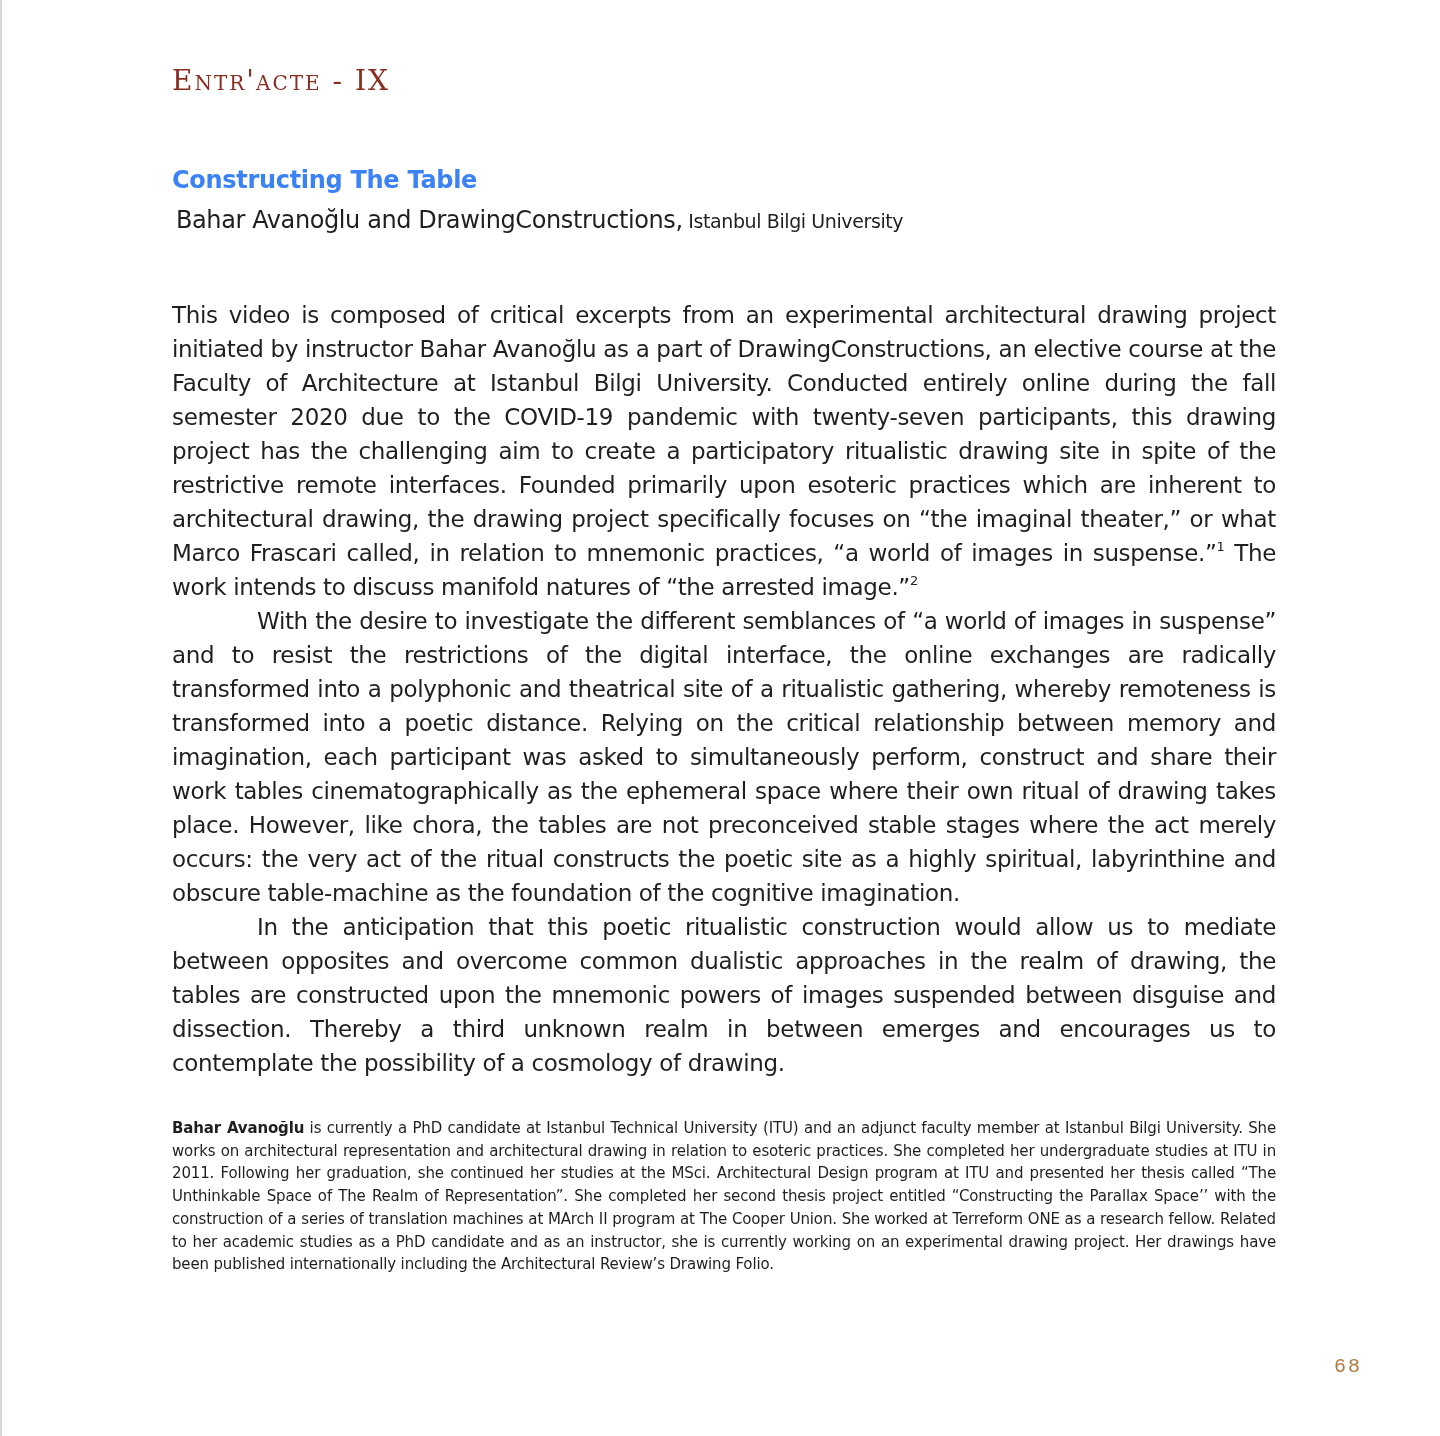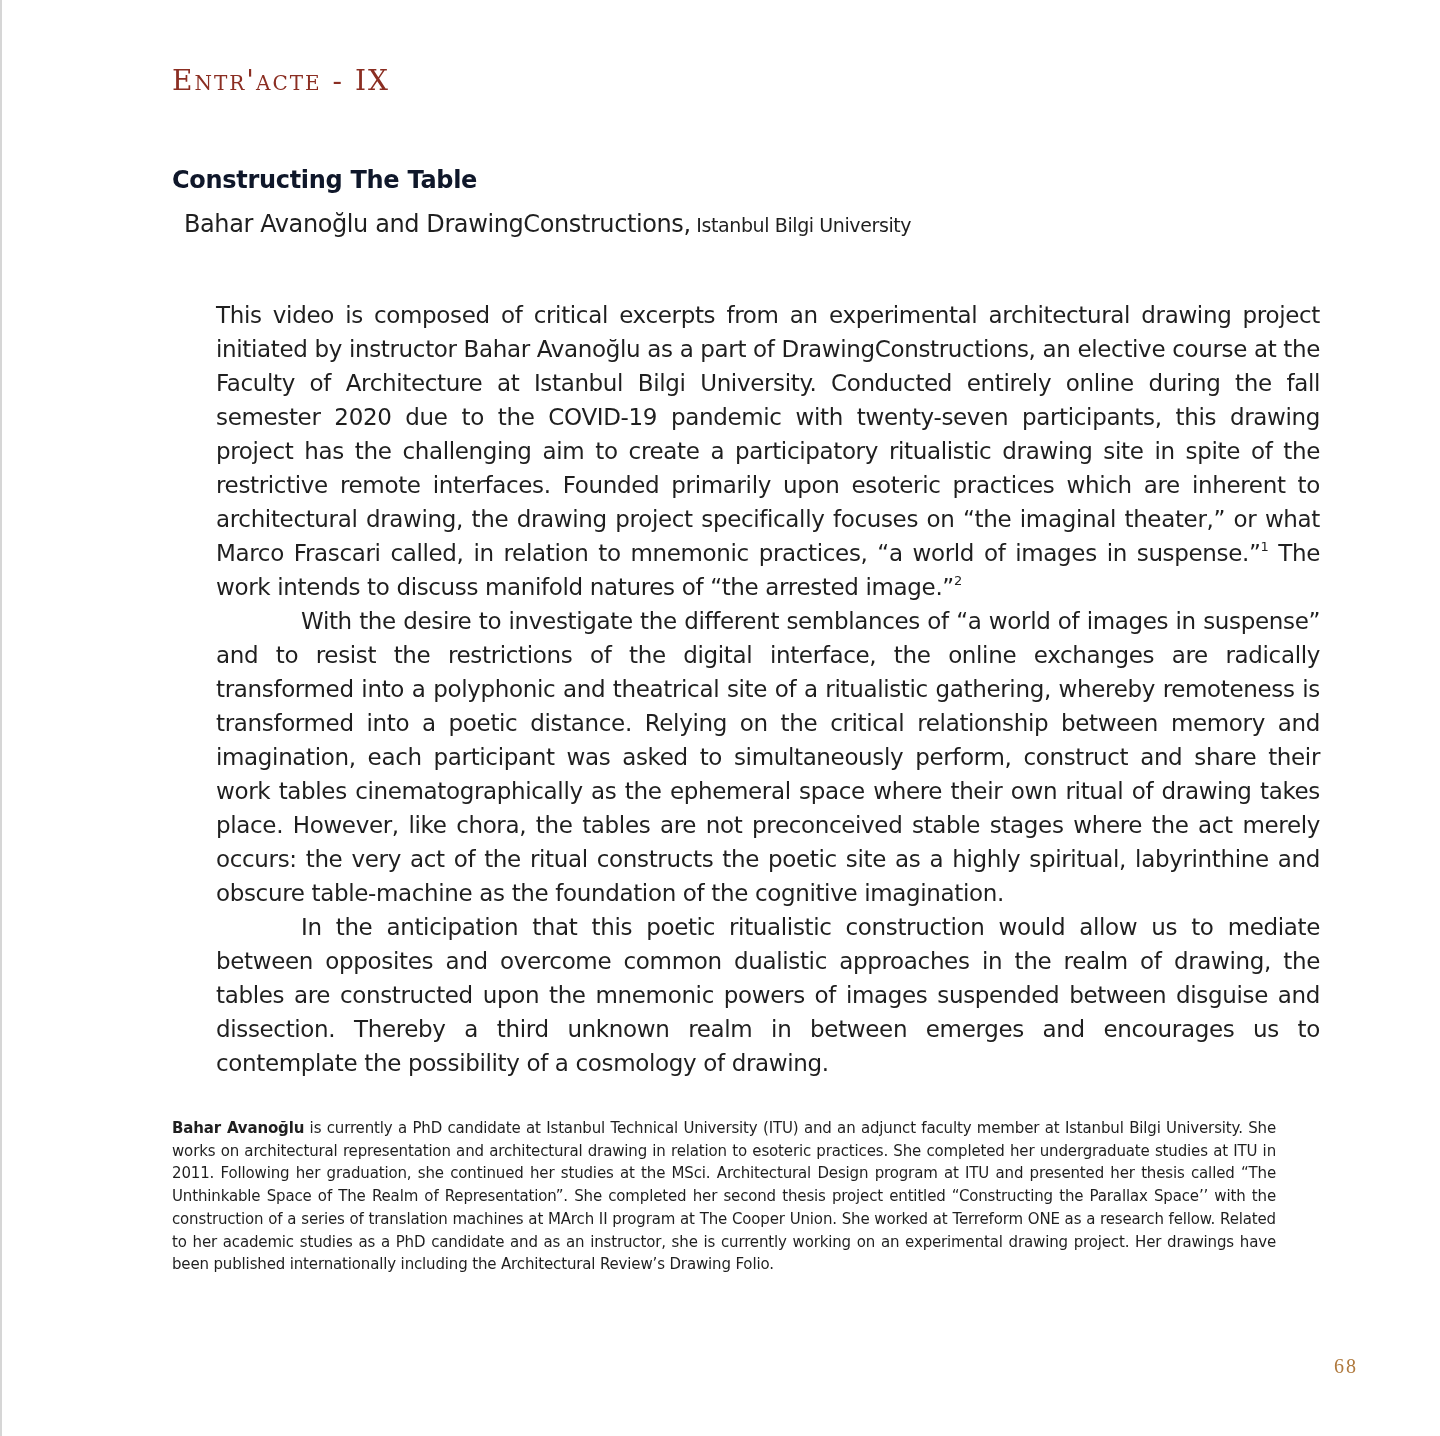--- a/index.html
+++ b/index.html
@@ -8,38 +8,38 @@
     overflow: hidden; color: #1f1f1f;
     font-family: "DejaVu Sans", sans-serif;
     border-left: 2px solid #d6d6d6; box-sizing: border-box;
   }
   .running-head {
     position: absolute; left: 170px; top: 64px;
     font-family: "DejaVu Serif", serif; font-size: 28px; letter-spacing: 2px;
     color: #8b2e22; font-variant: small-caps;
   }
   .header-block { position: absolute; left: 170px; top: 163px; width: 1104px; }
-  .title { font-size: 24px; font-weight: bold; line-height: 34px; margin: 0; color: #0f172a; letter-spacing: -0.3px; }
-  .author-line { font-size: 24px; line-height: 30px; margin: 12px; letter-spacing: -0.4px; }
+  .title { font-size: 24px; font-weight: bold; line-height: 34px; margin: 0; color: #3b82f6; letter-spacing: -0.3px; }
+  .author-line { font-size: 24px; line-height: 38px; margin: 4px; letter-spacing: -0.4px; }
   .author-line .affil { font-size: 19px; }
   .body-text {
     position: absolute; left: 170px; top: 298px; width: 1104px;
-    font-size: 23px; line-height: 34px; text-align: justify; letter-spacing: -0.35px; margin-left: 44px;
+    font-size: 23px; line-height: 34px; text-align: justify; letter-spacing: -0.35px;
   }
   .body-text p { margin: 0; }
   .body-text p.indent { text-indent: 85px; }
   sup { font-size: 13px; vertical-align: 10px; line-height: 0; }
   .bio {
     position: absolute; left: 170px; top: 1117px; width: 1104px;
     font-size: 15px; line-height: 22.7px; text-align: justify; letter-spacing: -0.15px;
   }
   .bio b { font-weight: bold; }
   .page-number {
     position: absolute; left: 1332px; top: 1355px;
-    font-family: Liberation Serif, serif; font-size: 20px; color: #b07a3e; letter-spacing: 2px;
+    font-family: Liberation Mono, monospace; font-size: 20px; color: #b07a3e; letter-spacing: 2px;
   }
 </style>
 </head>
 <body>
 
 <div class="running-head">Entr'acte - IX</div>
 
 <div class="header-block">
   <p class="title">Constructing The Table</p>
   <p class="author-line"><span>Bahar Avanoğlu and DrawingConstructions,</span><span class="affil"> Istanbul Bilgi University</span></p>

